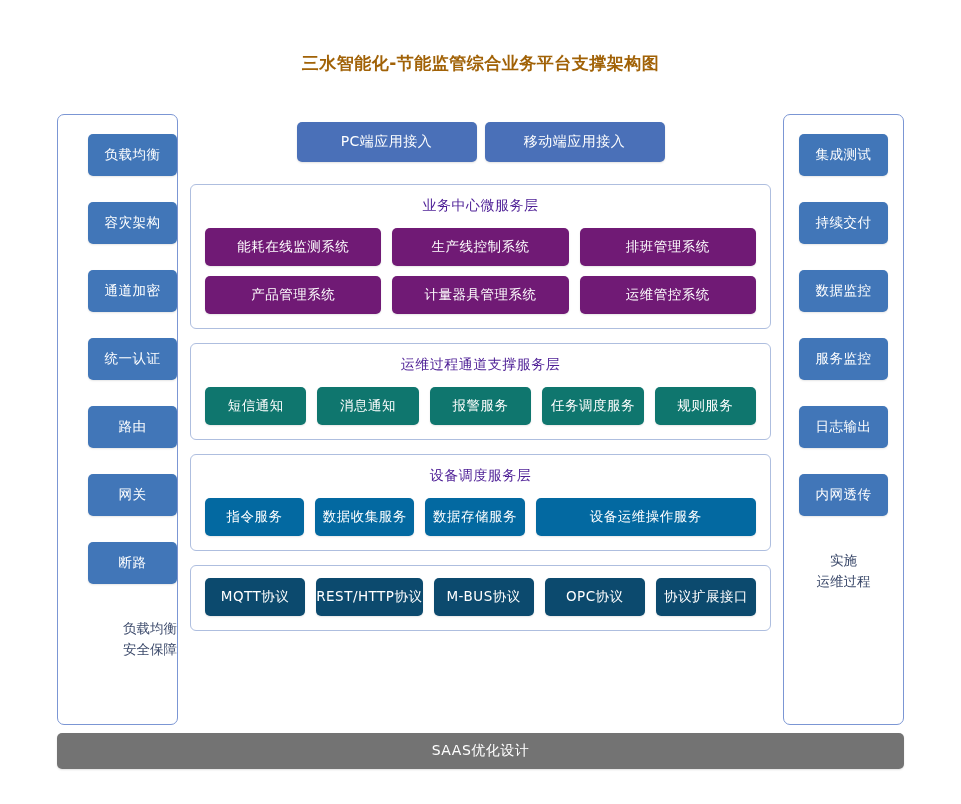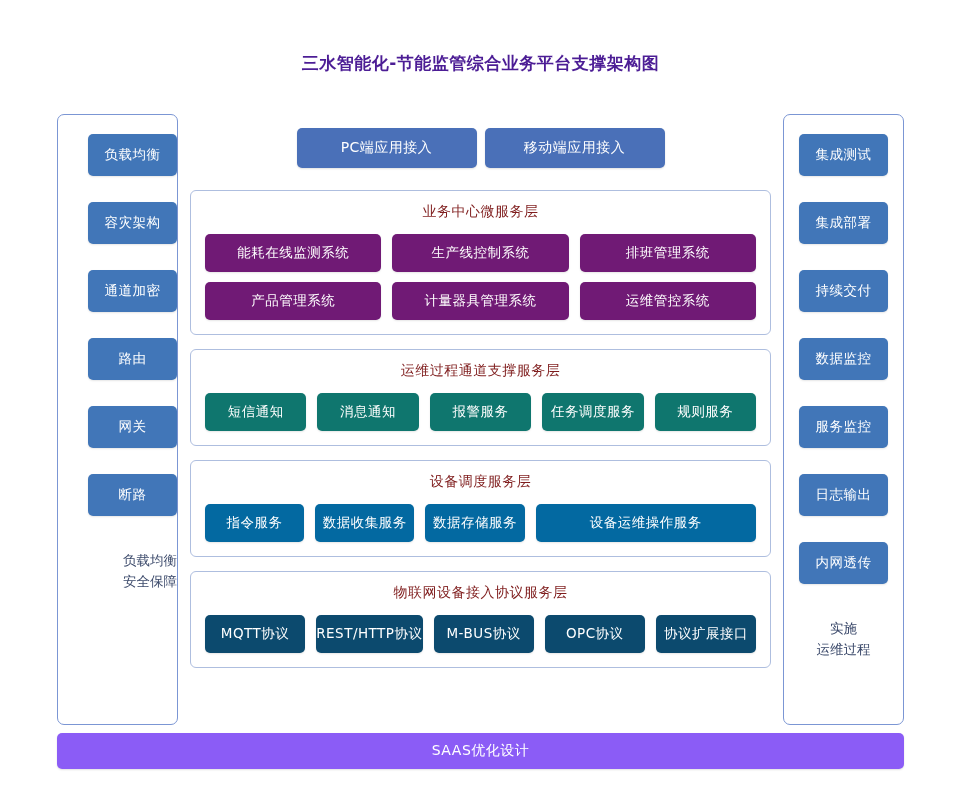--- a/index.html
+++ b/index.html
@@ -25,21 +25,21 @@
 
   
   .title {
     position: absolute;
     top: 52px;
     left: 0;
     width: 961px;
     text-align: center;
     font-size: 17px;
     font-weight: bold;
-    color: #4c1d95;
+    color: #a16207;
     letter-spacing: 0.5px;
   }
 
   
   .body-area {
     position: absolute;
     top: 114px;
     left: 57px;
     width: 847px;
     height: 611px;
@@ -94,21 +94,21 @@
     top: 0;
     width: 581px;
     height: 611px;
   }
 
   
   .access-row {
     display: flex;
     justify-content: center;
     gap: 8px;
-    margin-top: 14px;
+    margin-top: 8px;
     margin-bottom: 22px;
     text-align: right;
   }
   .access-btn {
     width: 180px;
     height: 40px;
     background: #4a70b8;
     border-radius: 5px;
     color: #ffffff;
     font-size: 14px;
@@ -124,21 +124,21 @@
     border: 1px solid #aebedf;
     border-radius: 6px;
     background: #ffffff;
     box-sizing: border-box;
     padding: 12px 14px 14px 14px;
     margin-bottom: 14px;
   }
   .layer-title {
     text-align: center;
     font-size: 14px;
-    color: #7f1d1d;
+    color: #4c1d95;
     margin-bottom: 13px;
     letter-spacing: 0.5px;
   }
   .layer-row {
     display: flex;
     gap: 11px;
     margin-bottom: 10px;
   }
   .layer-row:last-child { margin-bottom: 0; }
 
@@ -163,21 +163,21 @@
   .layer-device   .chip { background: #0369a1; }
   .layer-iot      .chip { background: #0c4a6e; }
 
   
   .bottom-bar {
     position: absolute;
     left: 57px;
     top: 733px;
     width: 847px;
     height: 36px;
-    background: #8b5cf6;
+    background: #737373;
     border-radius: 5px;
     color: #ffffff;
     font-size: 14px;
     display: flex;
     align-items: center;
     justify-content: center;
     letter-spacing: 0.5px;
     box-shadow: 0 1px 2px rgba(0,0,0,0.12);
   }
 </style>
@@ -188,20 +188,21 @@
 
   <div class="title">三水智能化-节能监管综合业务平台支撑架构图</div>
 
   <div class="body-area">
 
     <div class="side-col left">
       <div id="left-items">
           <div class="side-btn">负载均衡</div>
           <div class="side-btn">容灾架构</div>
           <div class="side-btn">通道加密</div>
+          <div class="side-btn">统一认证</div>
           <div class="side-btn">路由</div>
           <div class="side-btn">网关</div>
           <div class="side-btn">断路</div>
         </div>
       <div class="side-footer">
         <div>负载均衡</div>
         <div>安全保障</div>
       </div>
     </div>
 
@@ -237,36 +238,34 @@
           <div class="layer layer-device">
             <div class="layer-title">设备调度服务层</div>
             <div class="layer-row">
               <div class="chip">指令服务</div>
               <div class="chip">数据收集服务</div>
               <div class="chip">数据存储服务</div>
               <div class="chip wide2">设备运维操作服务</div>
             </div>
           </div>
           <div class="layer layer-iot">
-            <div class="layer-title">物联网设备接入协议服务层</div>
             <div class="layer-row">
               <div class="chip">MQTT协议</div>
               <div class="chip">REST/HTTP协议</div>
               <div class="chip">M-BUS协议</div>
               <div class="chip">OPC协议</div>
               <div class="chip">协议扩展接口</div>
             </div>
           </div>
         </div>
     </div>
 
     <div class="side-col right">
       <div id="right-items">
           <div class="side-btn">集成测试</div>
-          <div class="side-btn">集成部署</div>
           <div class="side-btn">持续交付</div>
           <div class="side-btn">数据监控</div>
           <div class="side-btn">服务监控</div>
           <div class="side-btn">日志输出</div>
           <div class="side-btn">内网透传</div>
         </div>
       <div class="side-footer">
         <div>实施</div>
         <div>运维过程</div>
       </div>

